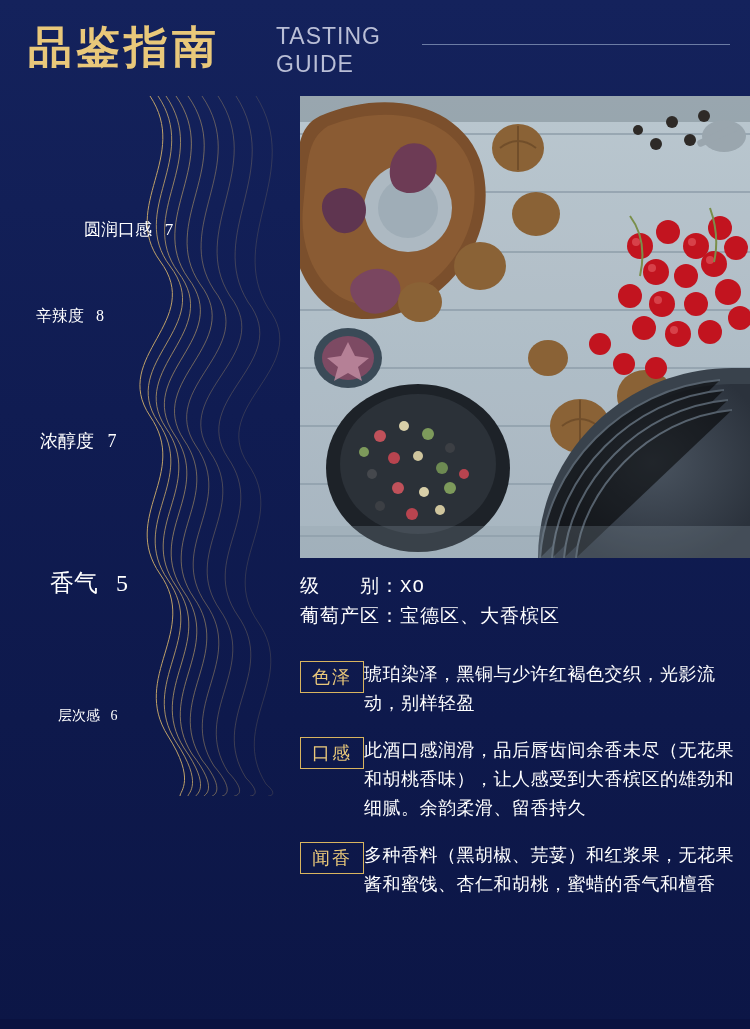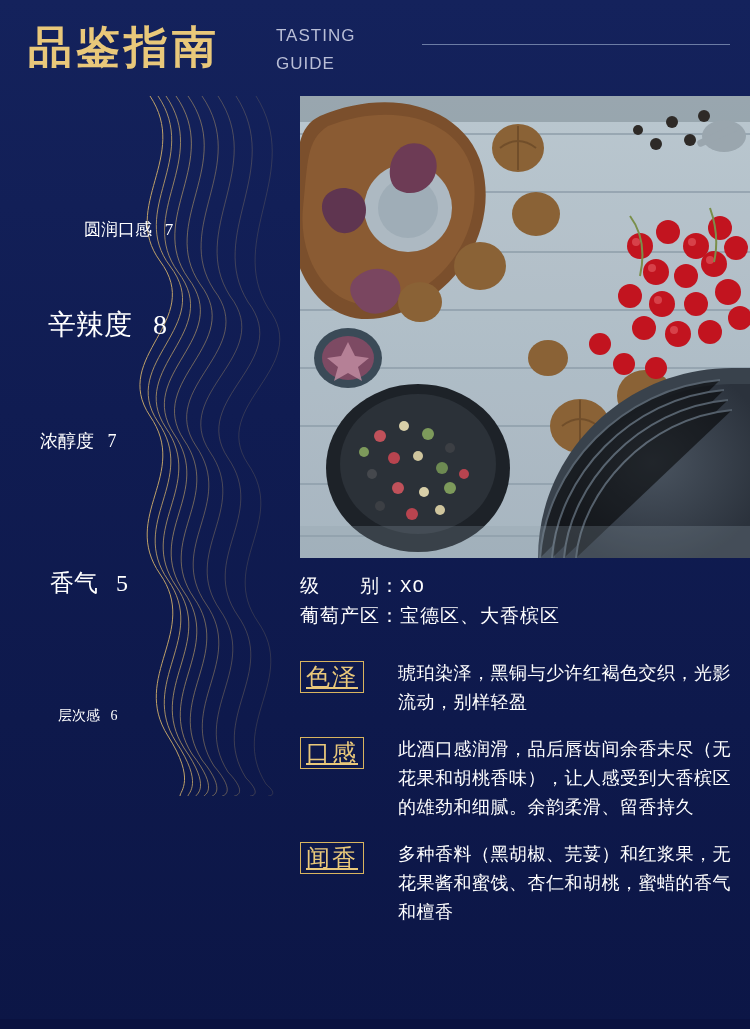--- a/index.html
+++ b/index.html
@@ -39,21 +39,21 @@
     letter-spacing: 4px;
     color: #e9c87a;
     font-weight: 700;
     white-space: nowrap;
     text-align: center;
   }
   .title-en {
     position: absolute;
     top: 8px;
     left: 248px;
-    font-size: 17px;
+    font-size: 23px;
     line-height: 28px;
     letter-spacing: 1px;
     color: #b9bed6;
     font-weight: 400;
   }
   .title-rule {
     position: absolute;
     top: 30px;
     left: 394px;
     right: 0;
@@ -79,21 +79,21 @@
     height: 700px;
     pointer-events: none;
   }
   .wave-label {
     position: absolute;
     font-family: "Liberation Serif", serif;
     color: #ffffff;
     white-space: nowrap;
   }
   .wl-0 { top: 122px; left: 84px;  font-size: 17px; }
-  .wl-1 { top: 210px; left: 48px;  font-size: 28px; }
+  .wl-1 { top: 210px; left: 36px;  font-size: 16px; }
   .wl-2 { top: 333px; left: 40px;  font-size: 18px; }
   .wl-3 { top: 471px; left: 50px;  font-size: 24px; }
   .wl-4 { top: 611px; left: 58px;  font-size: 14px; }
 
   
   .photo {
     position: absolute;
     top: 96px;
     left: 300px;
     width: 450px;
@@ -129,36 +129,33 @@
     align-items: flex-start;
     margin-bottom: 18px;
   }
   .note-tag {
     flex: 0 0 auto;
     width: 62px;
     height: 30px;
     border: 1px solid #d8b45f;
     color: #e9c87a;
     font-family: "Liberation Serif", serif;
-    font-size: 24px;
+    font-size: 18px;
     letter-spacing: 2px;
     display: flex;
     align-items: center;
     justify-content: center;
-    margin-right: 10px;
     margin-top: 1px;
-    text-decoration: underline;
   }
   .note-text {
-    font-family: Liberation Mono, monospace;
+    font-family: Liberation Sans, sans-serif;
     font-size: 18px;
     line-height: 29px;
     color: #ffffff;
     letter-spacing: .5px;
-    margin-left: 24px;
   }
 
   .bottom-bar {
     position: absolute;
     left: 0;
     bottom: 0;
     width: 750px;
     height: 10px;
     background: #0a1240;
   }

